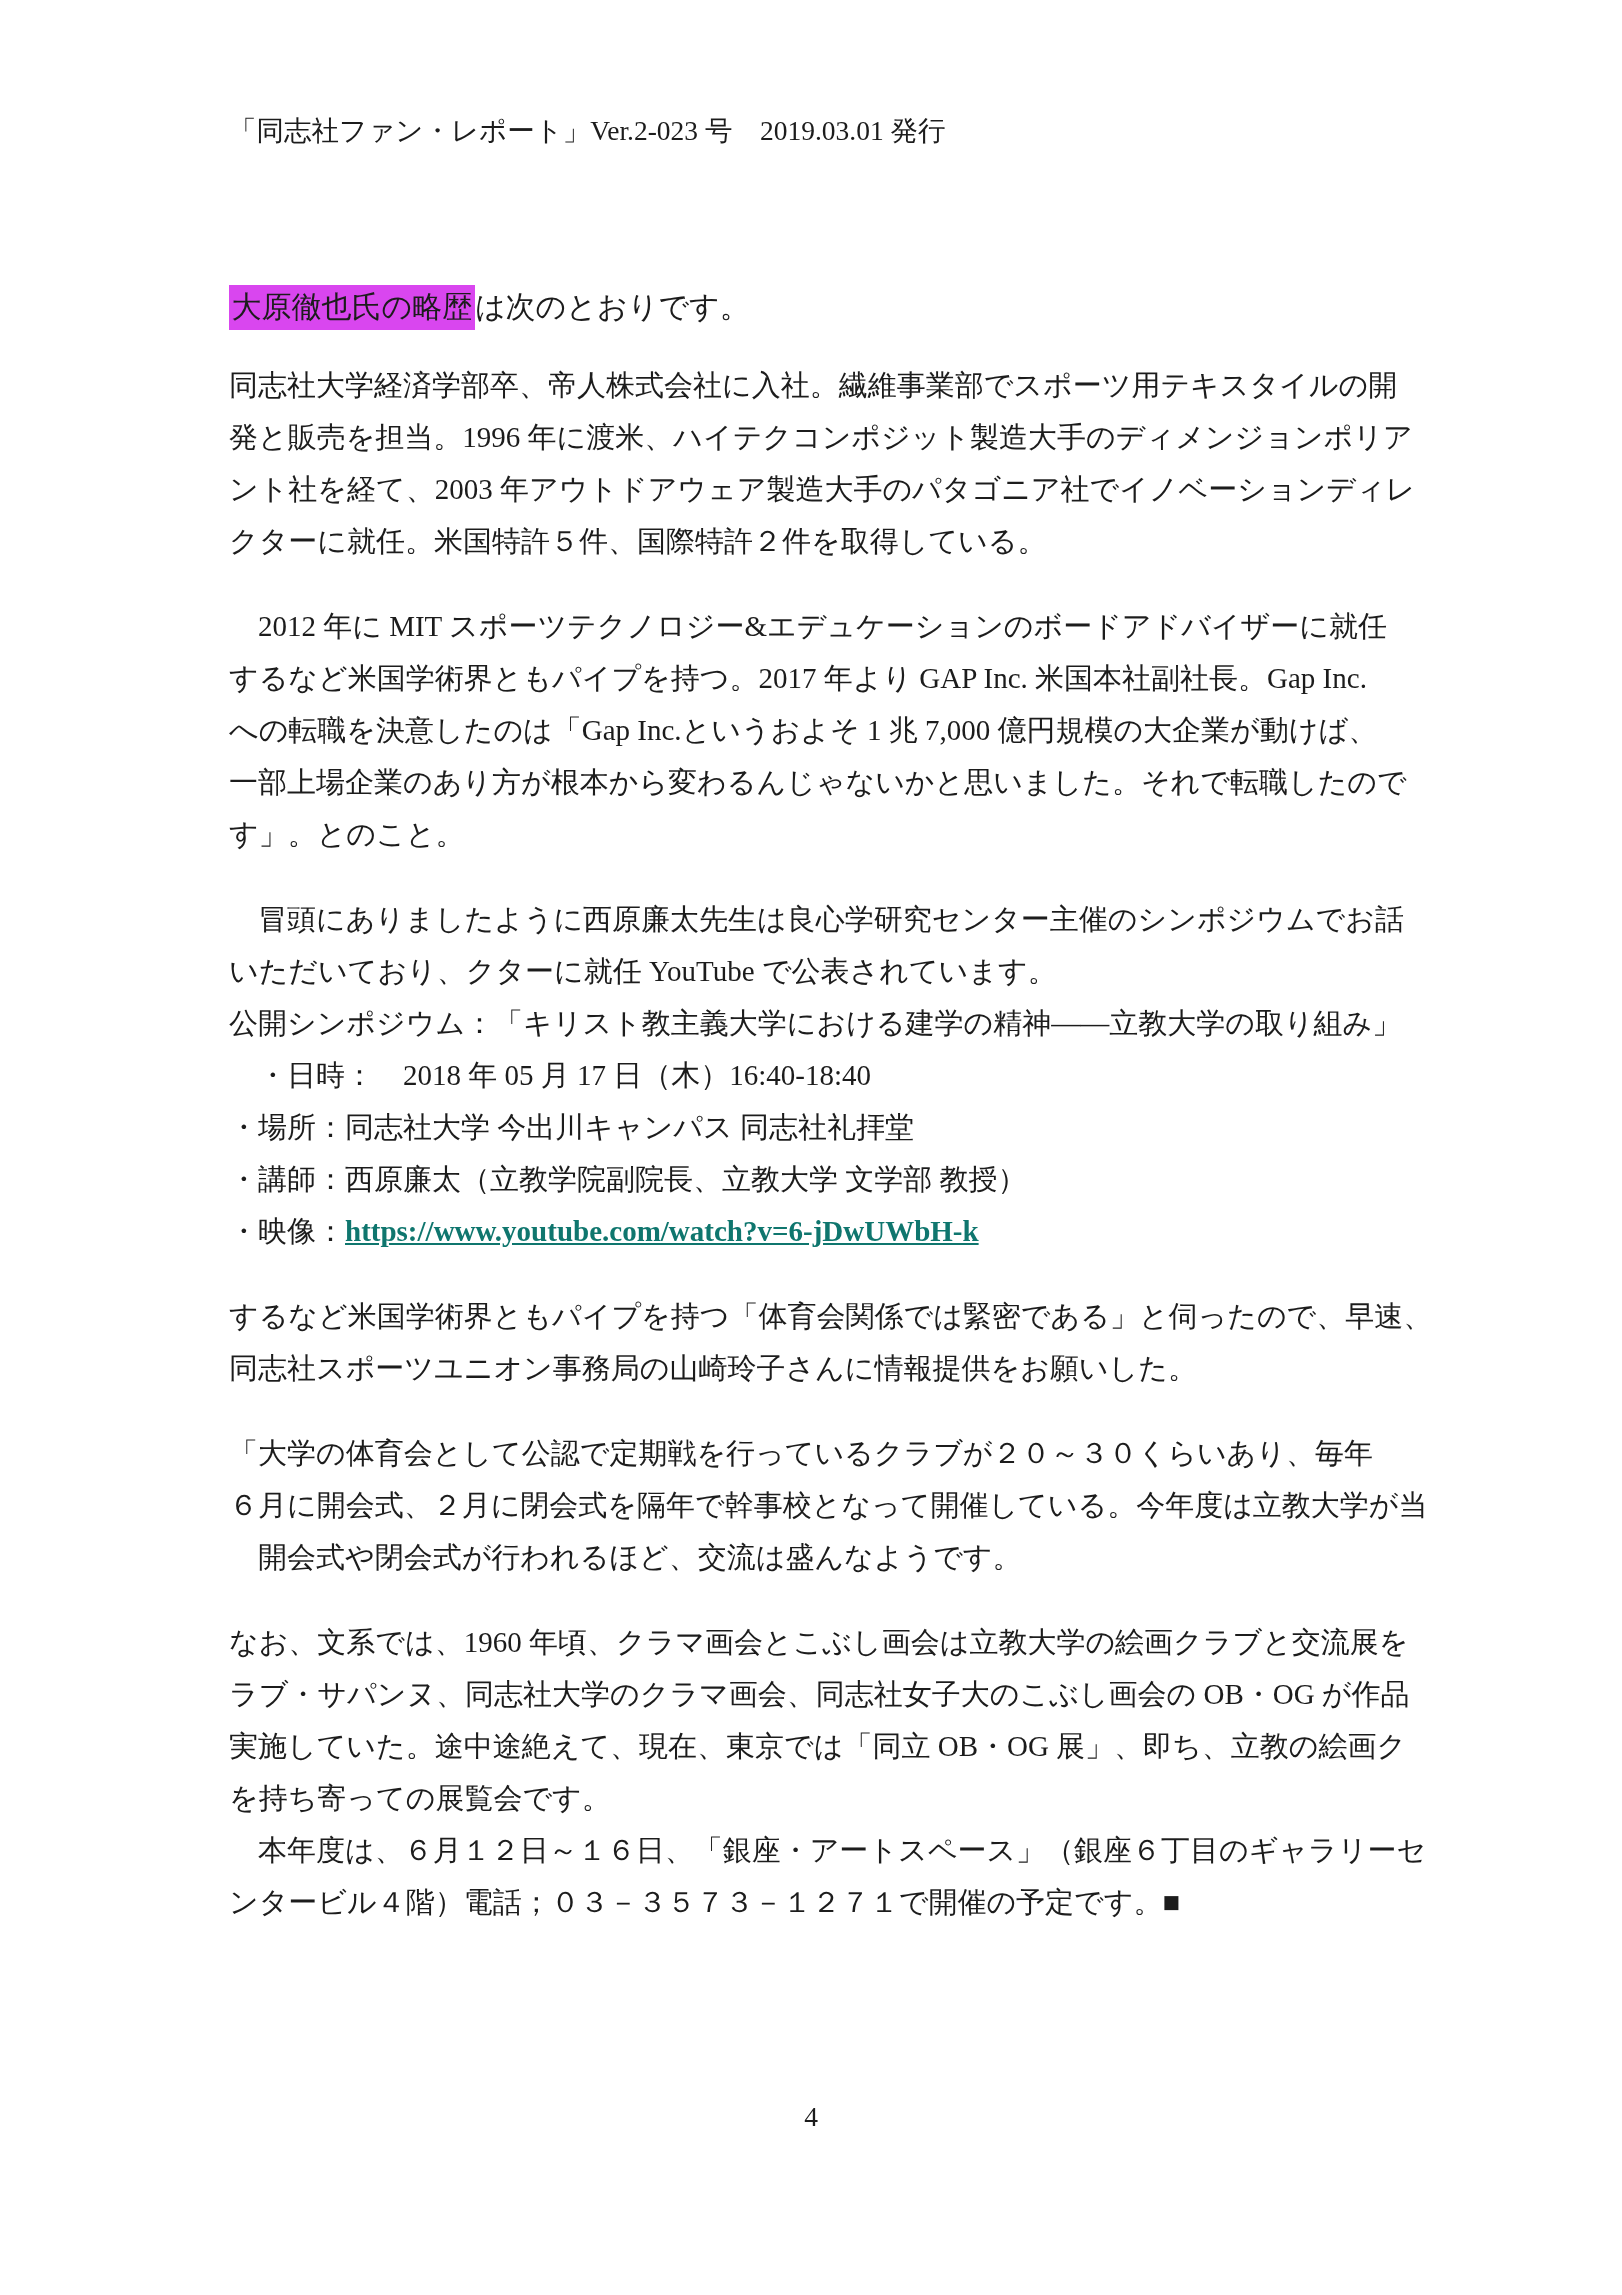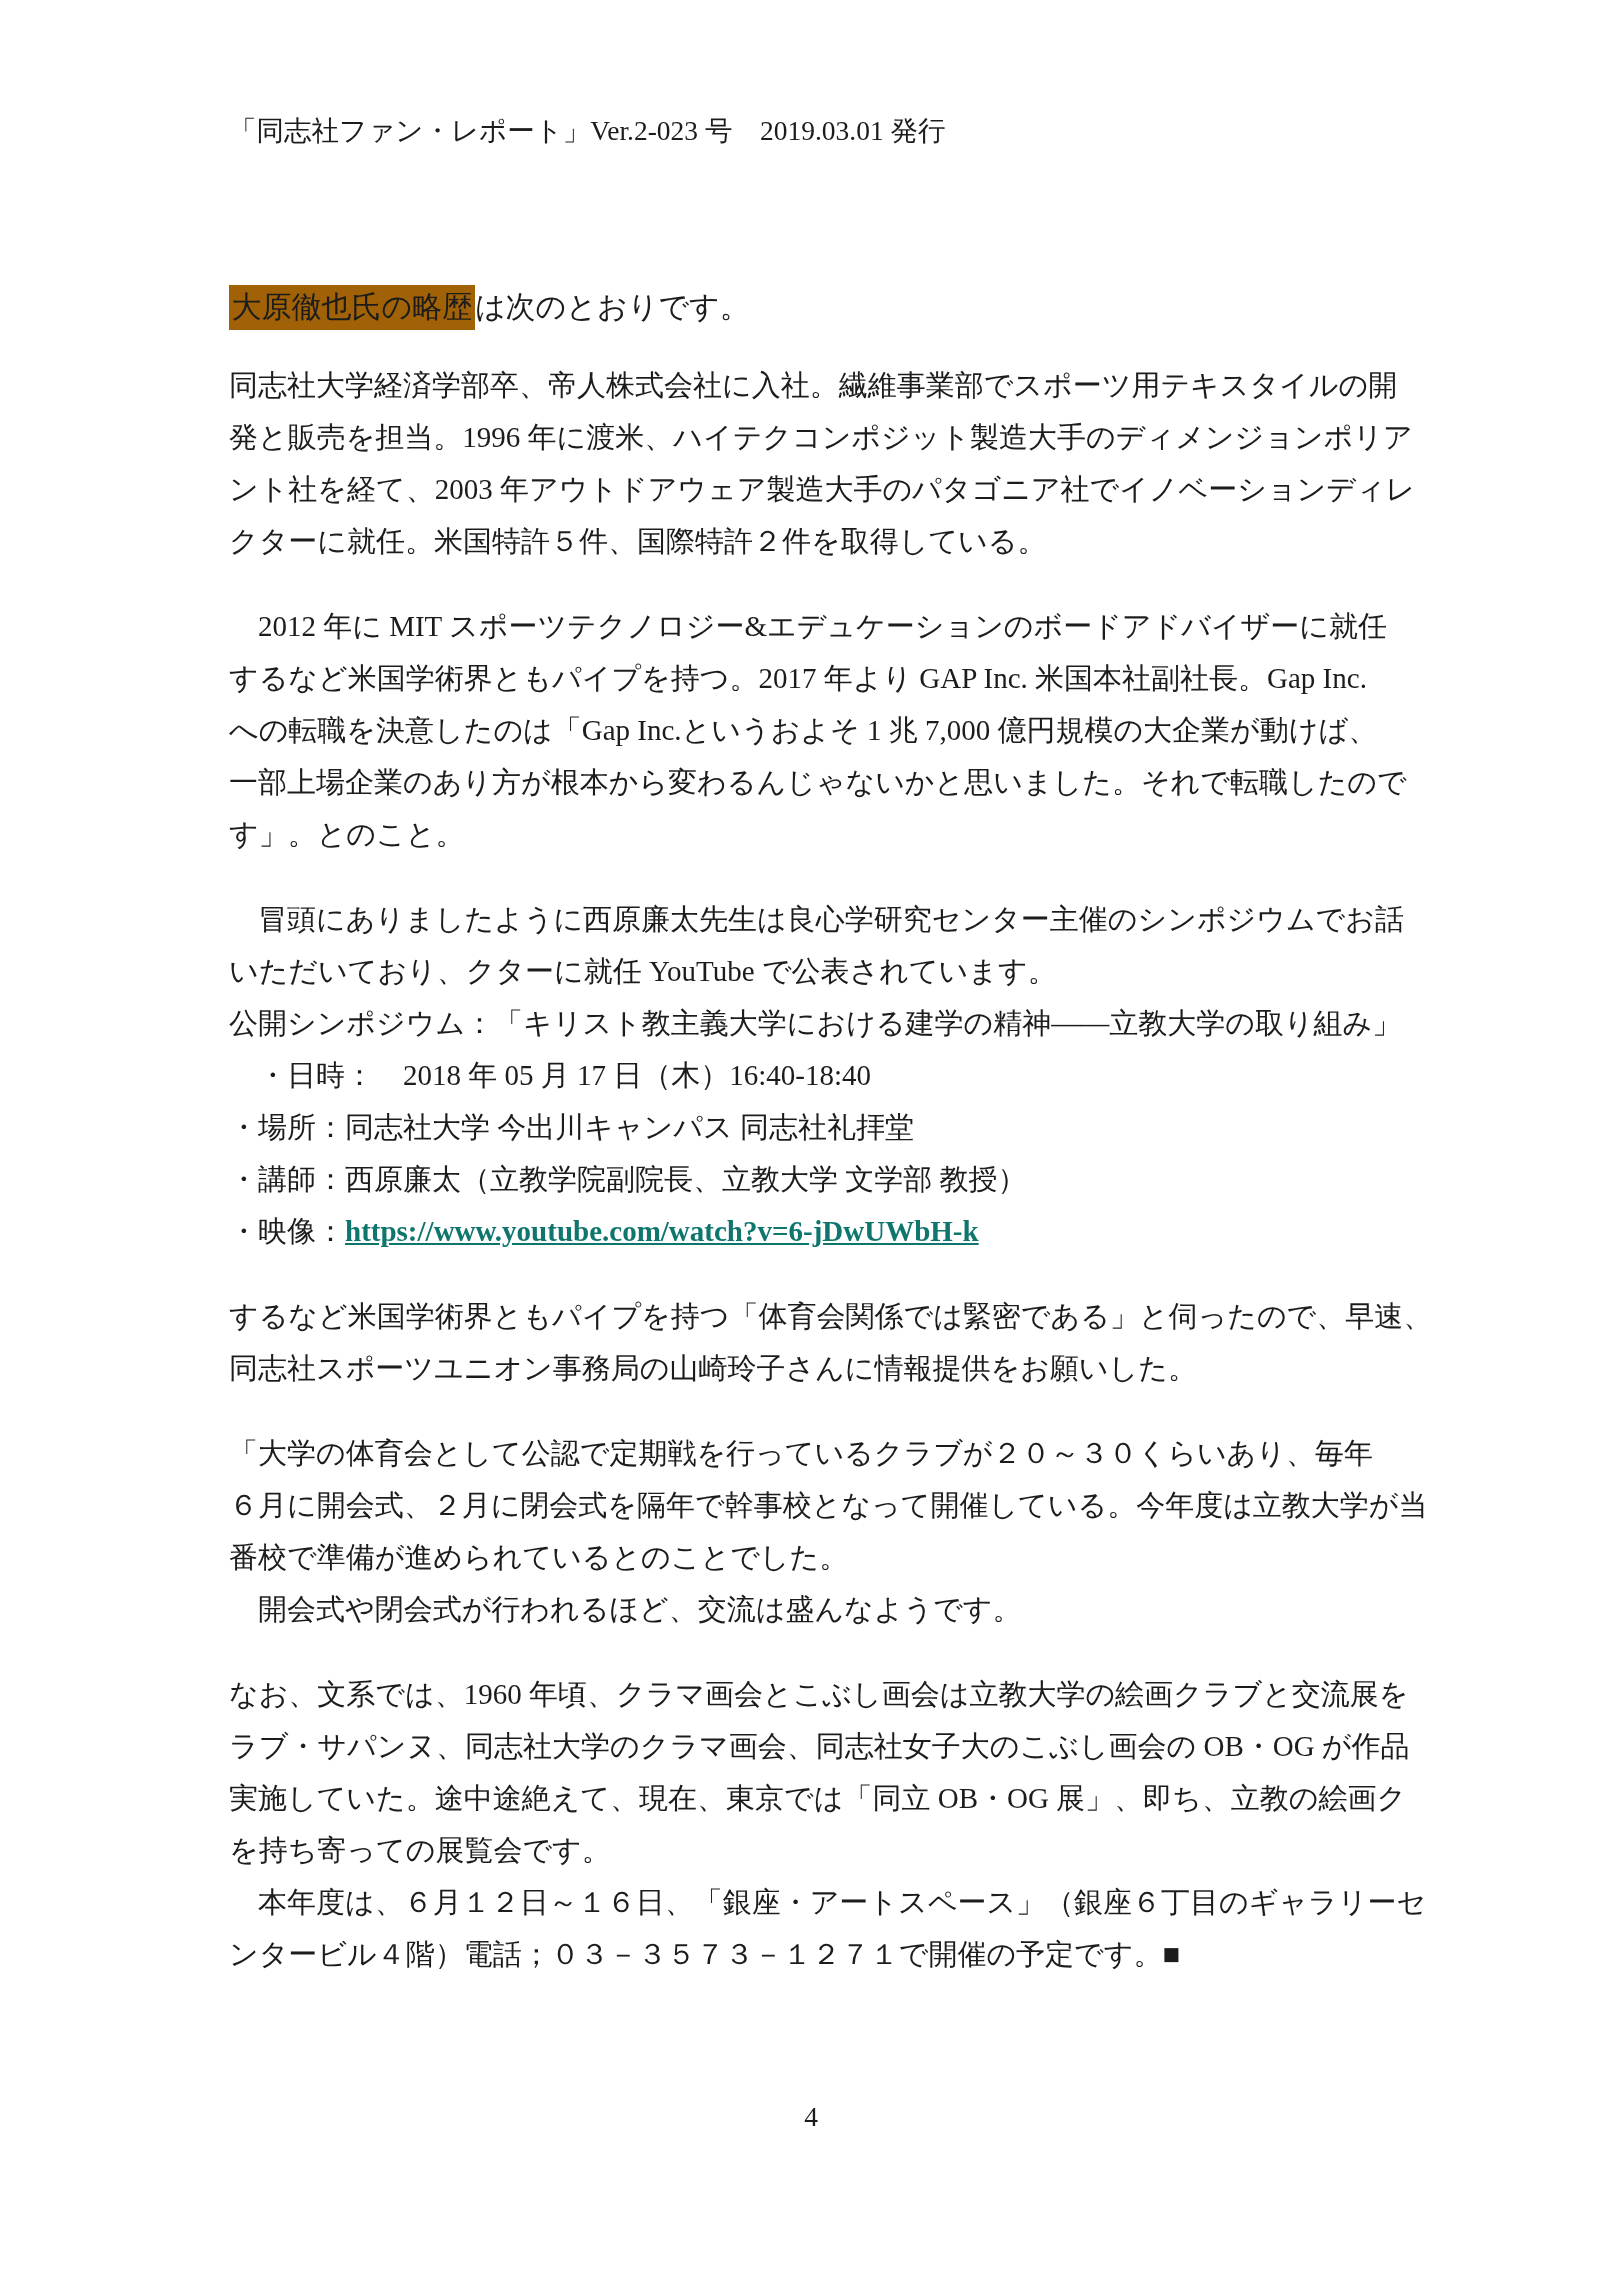--- a/index.html
+++ b/index.html
@@ -15,21 +15,21 @@
     position:absolute;
     left:229px; top:105px;
     width:1171px;
     font-size:29px;
     line-height:52px;
   }
   .line { white-space:nowrap; }
   .doc-header { font-size:27.5px; }
   .heading { margin-top:124px; font-size:30px; }
   .hl {
-    background:#a16207;
+    background:#d946ef;
     padding:5.2px 2.6px 6.5px 2.6px;
   }
   .p1 { margin-top:26px;font-family:Liberation Serif, serif; }
   .p2, .p3, .p4, .p5, .p6 { margin-top:33px; }
   .url {
     font-weight:bold;
     text-decoration:underline;
     color:#0f766e;
   }
   .doc-footer {
@@ -84,21 +84,20 @@
     </div>
 
     <div class="p4">
       <div class="line">するなど米国学術界ともパイプを持つ「体育会関係では緊密である」と伺ったので、早速、</div>
       <div class="line">同志社スポーツユニオン事務局の山崎玲子さんに情報提供をお願いした。</div>
     </div>
 
     <div class="p5">
       <div class="line">「大学の体育会として公認で定期戦を行っているクラブが２０～３０くらいあり、毎年</div>
       <div class="line">６月に開会式、２月に閉会式を隔年で幹事校となって開催している。今年度は立教大学が当</div>
-      <div class="line">番校で準備が進められているとのことでした。</div>
       <div class="line">　開会式や閉会式が行われるほど、交流は盛んなようです。</div>
     </div>
 
     <div class="p6">
       <div class="line">なお、文系では、1960 年頃、クラマ画会とこぶし画会は立教大学の絵画クラブと交流展を</div>
       <div class="line">ラブ・サパンヌ、同志社大学のクラマ画会、同志社女子大のこぶし画会の OB・OG が作品</div>
       <div class="line">実施していた。途中途絶えて、現在、東京では「同立 OB・OG 展」、即ち、立教の絵画ク</div>
       <div class="line">を持ち寄っての展覧会です。</div>
       <div class="line">　本年度は、６月１２日～１６日、「銀座・アートスペース」（銀座６丁目のギャラリーセ</div>
       <div class="line">ンタービル４階）電話；０３－３５７３－１２７１で開催の予定です。■</div>

